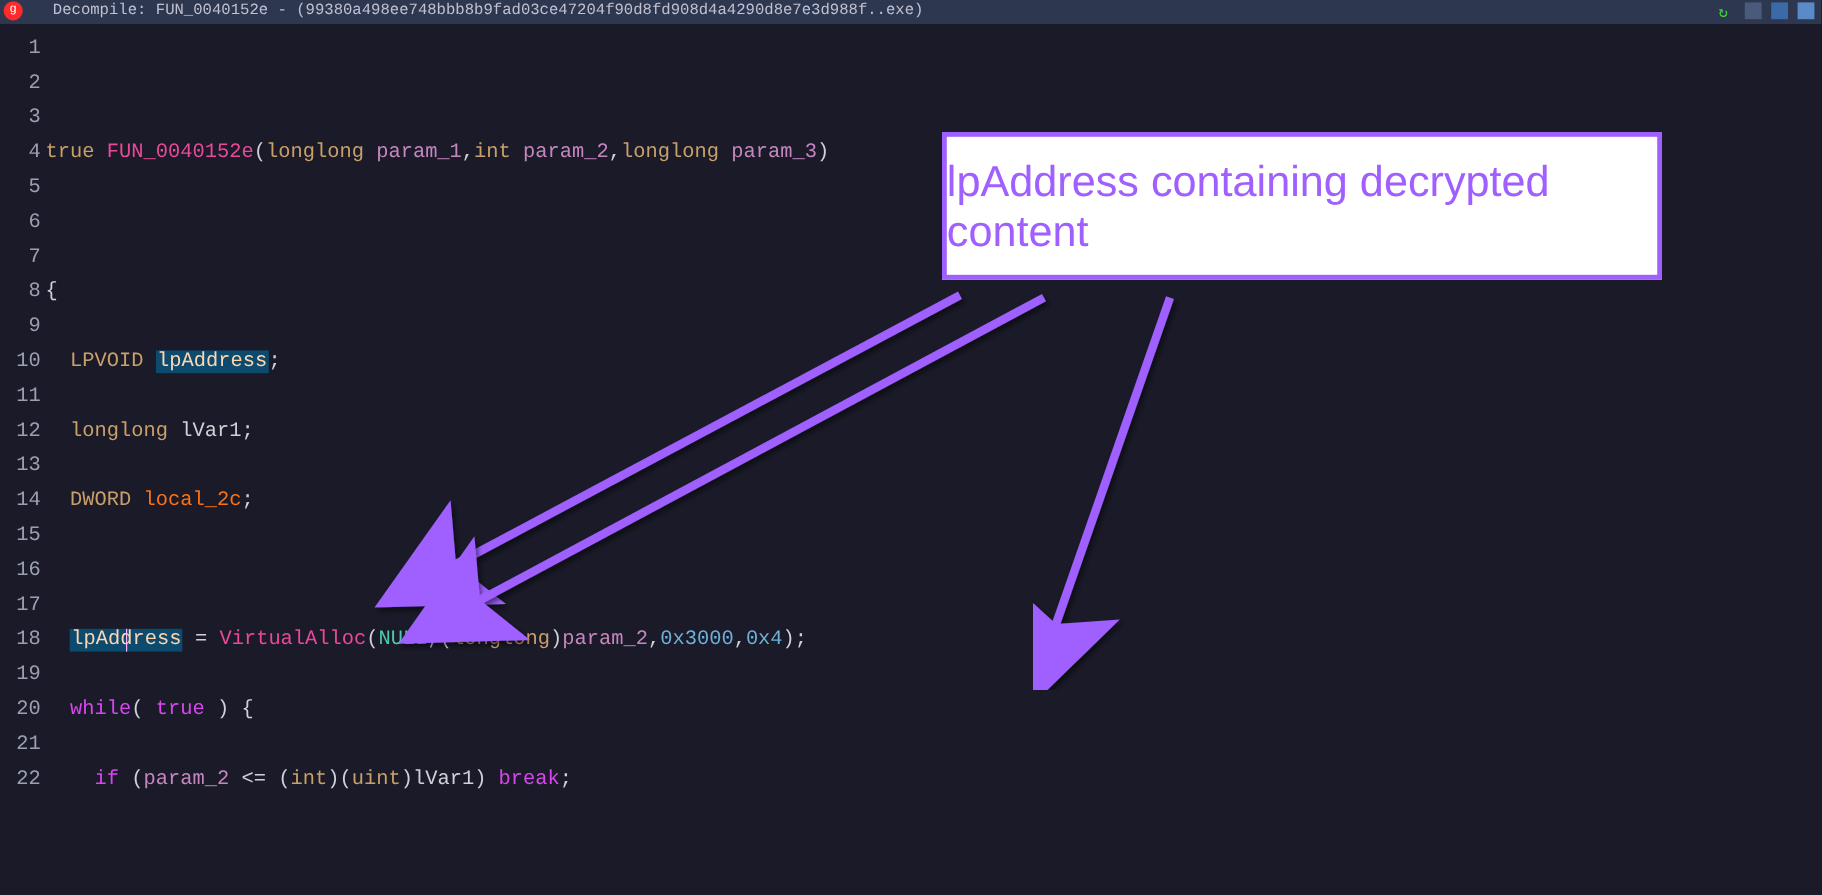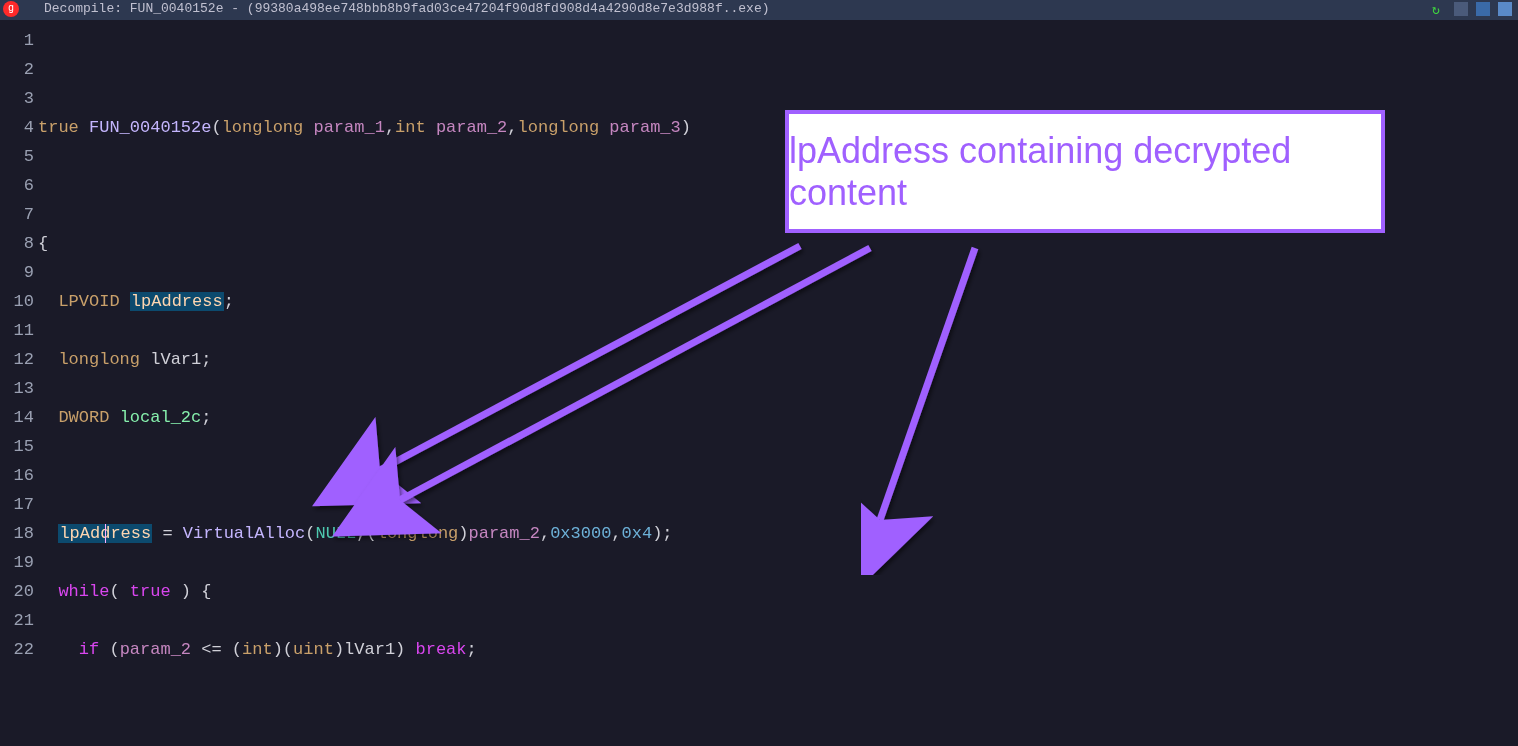--- a/index.html
+++ b/index.html
@@ -55,25 +55,25 @@
   .code {
     flex: 1;
     padding-top: 6px;
     line-height: 29px;
     white-space: pre;
     color: #d0d0d8;
     position: relative;
   }
   .tk-kw   { color: #c9a06a; }           
   .tk-kw2  { color: #d946ef; }           
-  .tk-func { color: #c4b5fd; }           
+  .tk-func { color: #ec4899; }           
   .tk-num  { color: #6db1d8; }           
   .tk-param{ color: #c586c0; }           
   .tk-nul  { color: #4ec9b0; }           
-  .tk-local{ color: #86efac; text-align: right; }           
+  .tk-local{ color: #f97316; text-align: right; }           
   .hl {
     background: #0c4a6e;
     color: #ffd6b0;
     padding: 0 1px;
   }
   .hl-cursor {
     position: relative;
   }
   .hl-cursor::after {
     content: "";

